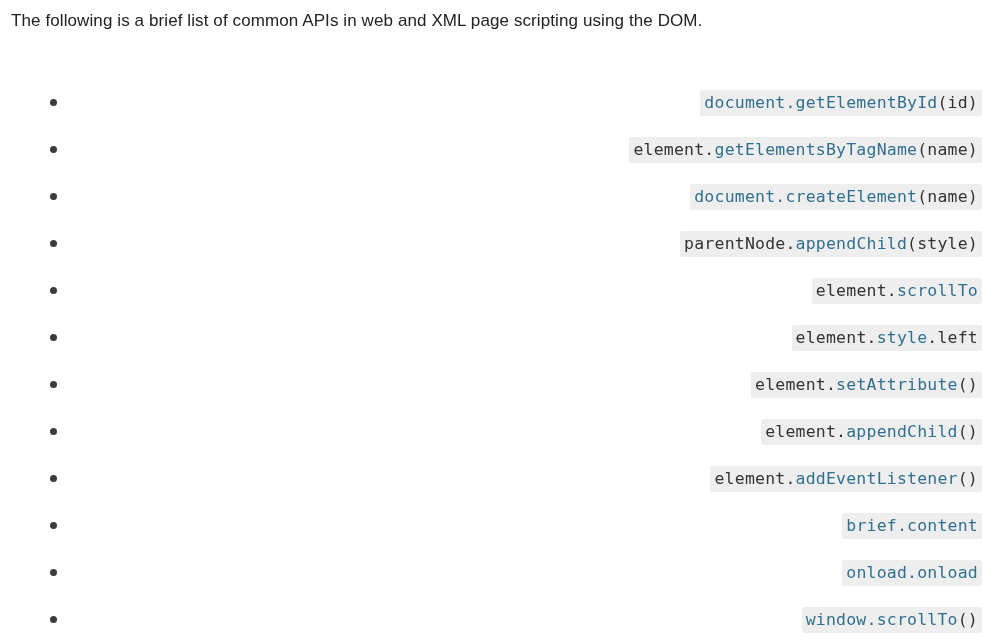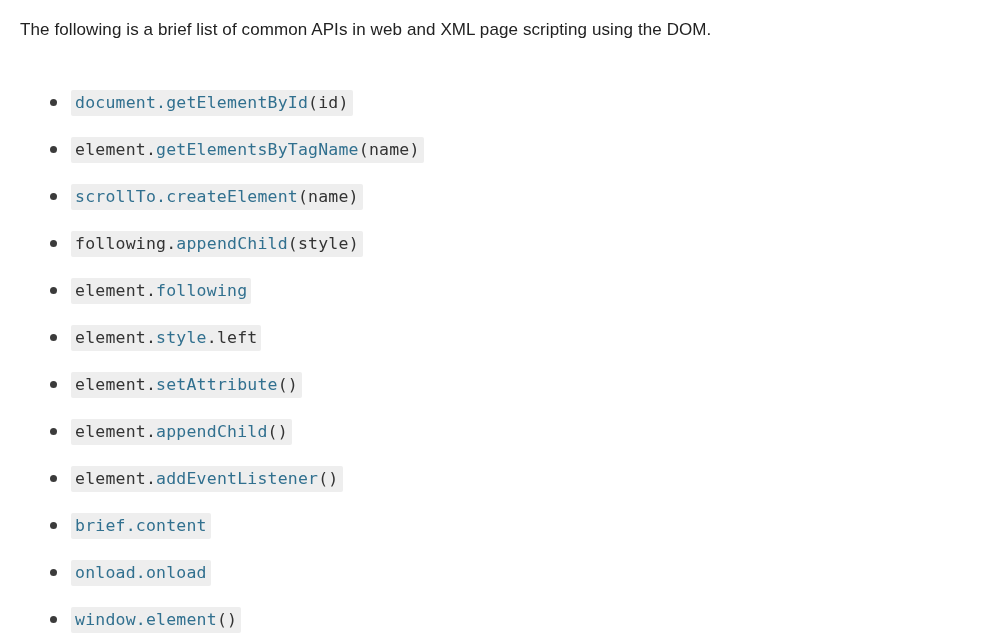--- a/index.html
+++ b/index.html
@@ -15,21 +15,21 @@
     font-family: "Liberation Sans", sans-serif;
     color: #24292e;
     -webkit-font-smoothing: antialiased;
   }
 
   .page {
     position: relative;
     width: 982px;
     height: 642px;
     box-sizing: border-box;
-    padding: 9px;
+    padding: 0;
     border-radius: 21px;
   }
 
   .intro {
     margin: 0;
     padding: 10px 10px 0 11px;
     font-family: "Liberation Sans", sans-serif;
     font-size: 17px;
     line-height: 22px;
     color: #222222;
@@ -38,20 +38,21 @@
   }
 
   .api-list {
     list-style: none;
     margin: 0;
     padding: 0;
     position: absolute;
     top: 78px;
     left: 0;
     width: 982px;
+    text-align: right;
   }
 
   .api-item {
     position: relative;
     height: 47px;
     line-height: 47px;
     padding-left: 71px;
     white-space: nowrap;
   }
 
@@ -89,25 +90,25 @@
 </head>
 <body>
 
 <div class="page">
 
   <p class="intro">The following is a brief list of common APIs in web and XML page scripting using the DOM.</p>
 
   <ul class="api-list">
       <li class="api-item"><span class="bullet"></span><code class="code"><span class="tok-accent">document.getElementById</span><span class="tok-plain">(id)</span></code></li>
       <li class="api-item"><span class="bullet"></span><code class="code"><span class="tok-plain">element.</span><span class="tok-accent">getElementsByTagName</span><span class="tok-plain">(name)</span></code></li>
-      <li class="api-item"><span class="bullet"></span><code class="code"><span class="tok-accent">scrollTo.createElement</span><span class="tok-plain">(name)</span></code></li>
-      <li class="api-item"><span class="bullet"></span><code class="code"><span class="tok-plain">following.</span><span class="tok-accent">appendChild</span><span class="tok-plain">(style)</span></code></li>
-      <li class="api-item"><span class="bullet"></span><code class="code"><span class="tok-plain">element.</span><span class="tok-accent">following</span></code></li>
+      <li class="api-item"><span class="bullet"></span><code class="code"><span class="tok-accent">document.createElement</span><span class="tok-plain">(name)</span></code></li>
+      <li class="api-item"><span class="bullet"></span><code class="code"><span class="tok-plain">parentNode.</span><span class="tok-accent">appendChild</span><span class="tok-plain">(style)</span></code></li>
+      <li class="api-item"><span class="bullet"></span><code class="code"><span class="tok-plain">element.</span><span class="tok-accent">scrollTo</span></code></li>
       <li class="api-item"><span class="bullet"></span><code class="code"><span class="tok-plain">element.</span><span class="tok-accent">style</span><span class="tok-plain">.left</span></code></li>
       <li class="api-item"><span class="bullet"></span><code class="code"><span class="tok-plain">element.</span><span class="tok-accent">setAttribute</span><span class="tok-plain">()</span></code></li>
       <li class="api-item"><span class="bullet"></span><code class="code"><span class="tok-plain">element.</span><span class="tok-accent">appendChild</span><span class="tok-plain">()</span></code></li>
       <li class="api-item"><span class="bullet"></span><code class="code"><span class="tok-plain">element.</span><span class="tok-accent">addEventListener</span><span class="tok-plain">()</span></code></li>
       <li class="api-item"><span class="bullet"></span><code class="code"><span class="tok-accent">brief.content</span></code></li>
       <li class="api-item"><span class="bullet"></span><code class="code"><span class="tok-accent">onload.onload</span></code></li>
-      <li class="api-item"><span class="bullet"></span><code class="code"><span class="tok-accent">window.element</span><span class="tok-plain">()</span></code></li>
+      <li class="api-item"><span class="bullet"></span><code class="code"><span class="tok-accent">window.scrollTo</span><span class="tok-plain">()</span></code></li>
     </ul>
 
 </div>
 
 </body></html>

